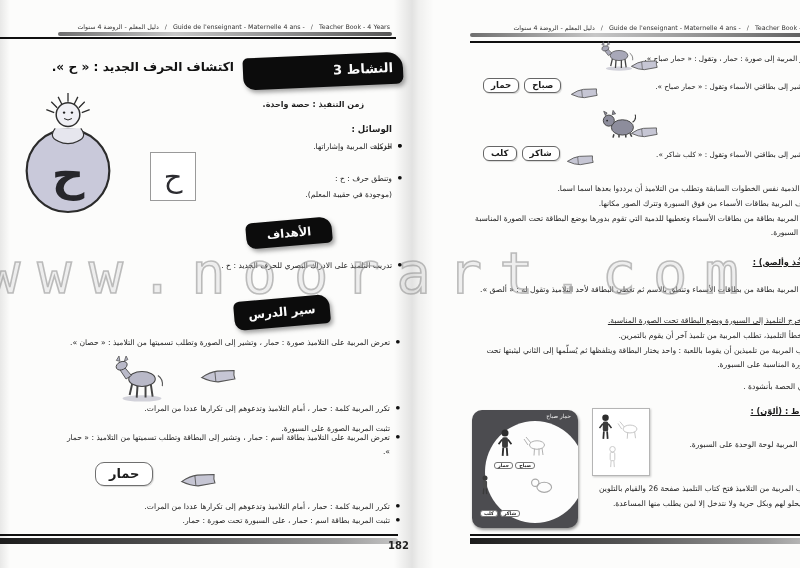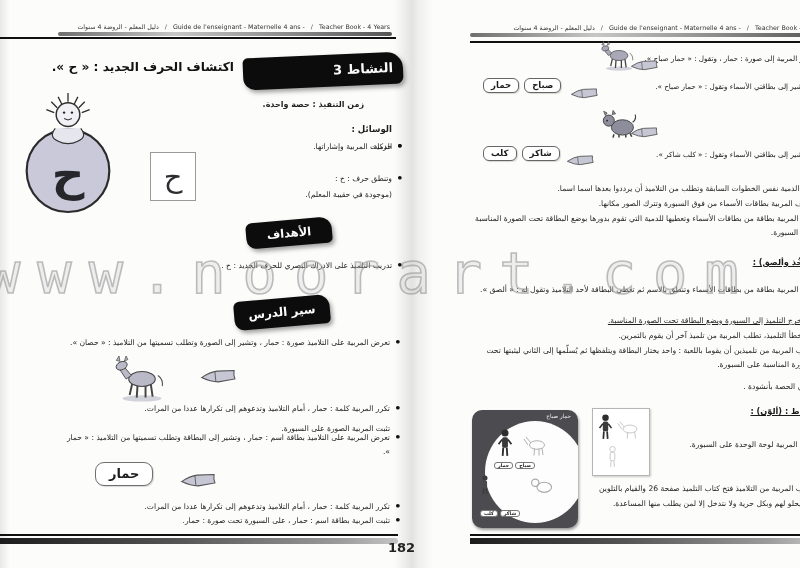--- a/index.html
+++ b/index.html
@@ -15,21 +15,21 @@
   
   .pg-header{position:absolute;font-size:6.3px;color:#333;white-space:nowrap;direction:ltr;}
   .pg-header .ar{direction:rtl;unicode-bidi:embed;}
   .hsep{margin:0 4px;color:#444;}
   .hdr-grad{position:absolute;height:3.5px;background:linear-gradient(90deg,#6e6e6e,#c7c7c7 35%,#8a8a8a 70%,#555);border-radius:2px;}
   .hdr-rule{position:absolute;height:2.2px;background:#101010;}
 
   
   .ft-rule{position:absolute;height:1.8px;background:#101010;}
   .ft-grad{position:absolute;height:6px;background:linear-gradient(90deg,#1c1c1c,#555 45%,#9a9a9a 85%,#c5c5c5);border-radius:0 3px 3px 0;}
-  .pagenum{position:absolute;font-size:13px;font-weight:bold;color:#222;}
+  .pagenum{position:absolute;font-size:10px;font-weight:bold;color:#222;}
 
   
   .brush{position:absolute;background:#0c0c0c;color:#fbfbfb;font-weight:bold;text-align:center;
          box-shadow:2px 3px 4px rgba(70,70,70,.5);direction:rtl;}
   .brush.big{border-radius:5px 16px 7px 12px;transform:rotate(-2.5deg);text-align:right;padding-right:10px;}
   .brush.small{border-radius:6px 12px 5px 10px;transform:rotate(-5deg);}
 
   
   .b,.nob{position:absolute;direction:rtl;text-align:right;font-size:7.6px;line-height:1.78;color:#1d1d1d;padding-right:11px;}
   .b::before{content:"\25CF";position:absolute;right:1px;top:1.5px;font-size:4.8px;color:#111;}

